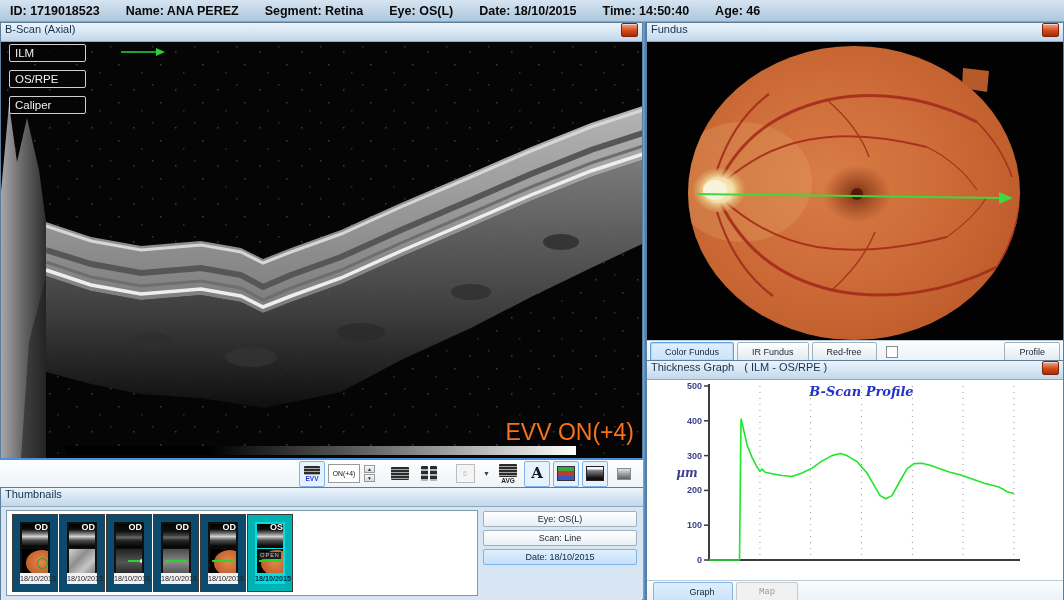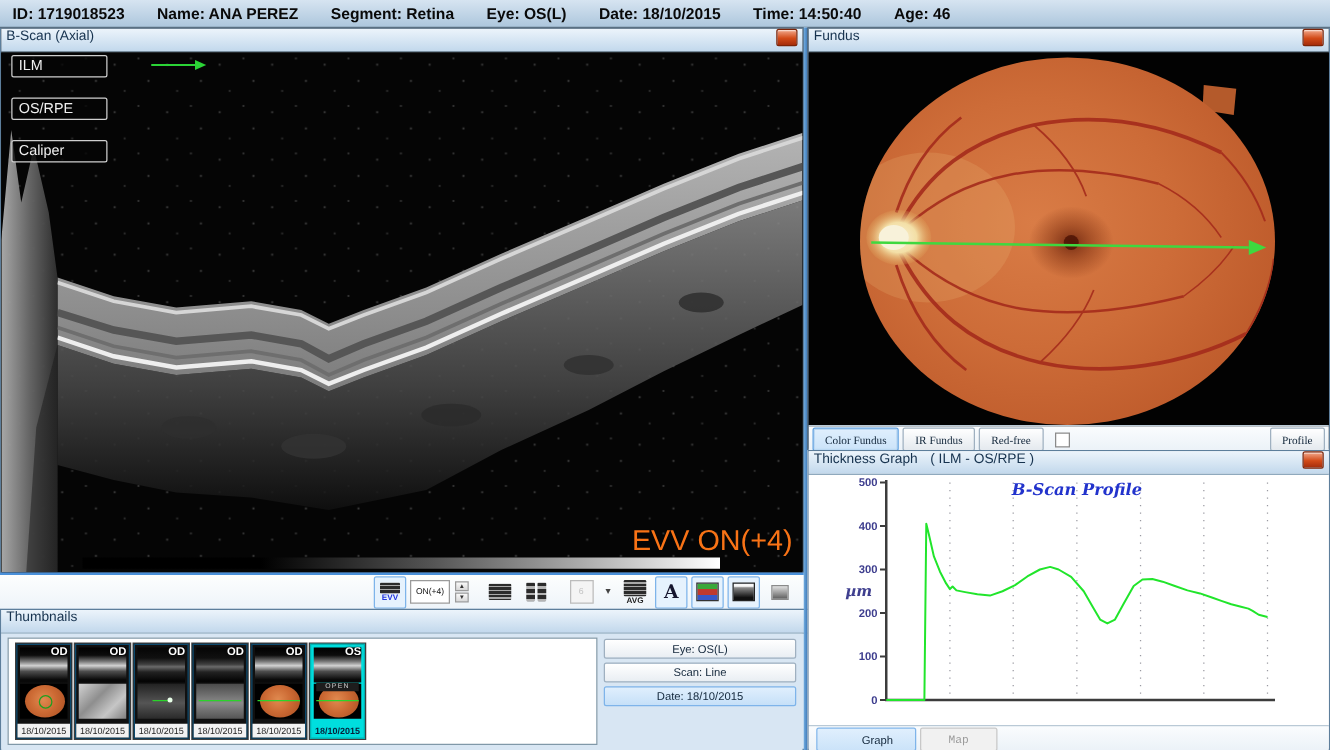--- a/index.html
+++ b/index.html
@@ -16,21 +16,21 @@
   .p-head{height:18px;display:flex;align-items:flex-start;padding:0 4px;
     background:linear-gradient(#ecf4fb,#c2d8ec);border-bottom:1px solid #8fa9bd;
     font-size:11px;color:#16324e;}
   .p-title{white-space:nowrap;}
   .close-btn{margin-left:auto;width:15px;height:12px;border:1px solid #7c2408;border-radius:2px;
     background:linear-gradient(#f2a98d,#d24a18 55%,#a52d0b);
     box-shadow:inset 0 1px 0 rgba(255,255,255,.55);cursor:pointer;}
   
   .bscan-body{position:relative;width:641px;height:416px;background:#060606;overflow:hidden;}
   .overlay-btns{position:absolute;left:8px;top:2px;z-index:5;}
-  .ov-btn{width:70px;height:16px;margin-bottom:16px;background:rgba(5,5,5,.75);
+  .ov-btn{width:70px;height:16px;margin-bottom:8px;background:rgba(5,5,5,.75);
     border:1px solid #cfcfcf;border-radius:2px;color:#f0f0f0;font-size:11.5px;
     line-height:16px;padding-left:5px;cursor:pointer;}
   .evv-text{position:absolute;right:8px;bottom:12px;color:#f97316;font-size:23px;z-index:5;}
   .lut-bar{position:absolute;left:65px;bottom:3px;width:510px;height:9px;z-index:5;
     background:linear-gradient(to right,#000 0%,#000 28%,#555 55%,#aaa 78%,#fff 100%);}
   
   .toolbar{position:absolute;left:0;top:458px;width:643px;height:29px;
     background:linear-gradient(#fdfefe,#eef4f9);border-top:2px solid #4a90d9;
     display:flex;align-items:center;justify-content:flex-end;gap:3px;
     padding-right:6px;box-sizing:border-box;}
@@ -59,21 +59,21 @@
     background:linear-gradient(180deg,#3aa83a 0 34%,#c03a2e 34% 67%,#3858c8 67% 100%);}
   .ic-dark{width:16px;height:13px;border:1px solid #222;
     background:linear-gradient(180deg,#f8f8f8 0 2px,#888 25%,#101010 85%);}
   .ic-gray{width:12px;height:10px;border:1px solid #8a8a8a;
     background:linear-gradient(180deg,#e0e0e0,#5e5e5e);}
   
   .thumbs-body{position:relative;width:641px;height:93px;background:#d8e6f3;}
   .thumb-box{position:absolute;left:5px;top:3px;width:472px;height:86px;background:#fff;
     border:1px solid #8098a8;box-sizing:border-box;display:flex;align-items:flex-start;
     padding:4px 0 0 6px;gap:3px;}
-  .thumb{position:relative;width:44px;height:76px;background:#101010;border:1px solid #0c4a6e;
+  .thumb{position:relative;width:44px;height:76px;background:#101010;border:7px solid #0c4a6e;
     box-shadow:0 0 0 1px #3c3c3c;box-sizing:border-box;cursor:pointer;display:flex;
     flex-direction:column;}
   .thumb.selected{background:#00dede;border-color:#00b2b2;}
   .t-eye{position:absolute;top:0px;right:2px;color:#fff;font-weight:bold;font-size:9px;
     text-shadow:0 0 2px #000;z-index:3;}
   .t-oct{margin:2px 2px 0 2px;height:28px;
     background:linear-gradient(180deg,#000 0%,#0c0c0c 22%,#7a7a7a 40%,#d2d2d2 52%,#4e4e4e 68%,#090909 92%);}
   .t-oct.faint{background:linear-gradient(180deg,#050505 0%,#101010 30%,#3f3f3f 48%,#6a6a6a 55%,#222 70%,#050505 95%);}
   .t-low{position:relative;margin:1px 2px 0 2px;height:28px;background:#000;overflow:hidden;}
   .t-low .fcirc{position:absolute;left:4px;top:1px;width:32px;height:26px;border-radius:50%;
@@ -93,22 +93,22 @@
   .thumb.selected .t-date{background:transparent;color:#05203a;font-weight:bold;}
   .info-btns{position:absolute;left:482px;top:4px;width:154px;}
   .info-btn{height:14px;margin-bottom:3px;border:1px solid #9fb0c0;border-radius:2px;
     background:linear-gradient(#ffffff,#e9eef3);font-size:9px;color:#12263a;
     display:flex;align-items:center;justify-content:center;cursor:pointer;}
   .info-btn.hl{background:linear-gradient(#e0effd,#c6e0f8);border-color:#7eb4ea;}
   
   .fundus-body{position:relative;width:416px;height:298px;background:#020202;overflow:hidden;}
   .fundus-foot{height:21px;background:linear-gradient(#fafcfe,#eaf1f7);display:flex;
     align-items:center;padding:0 3px;gap:3px;border-top:1px solid #b9c9d6;}
-  .f-btn{height:17px;padding:0 9px;border:1px solid #9fb0c0;border-radius:2px;font-size:9px;
-    color:#12263a;background:linear-gradient(#ffffff,#e4e9ee);display:flex;align-items:center;cursor:pointer;font-family:Liberation Serif, serif;}
+  .f-btn{height:17px;padding:0 14px;border:1px solid #9fb0c0;border-radius:2px;font-size:9px;
+    color:#12263a;background:linear-gradient(#ffffff,#e4e9ee);display:flex;align-items:center;cursor:pointer;}
   .f-btn.sel{background:linear-gradient(#e0effd,#cbe3f9);border-color:#5d9fe0;
     box-shadow:0 0 0 1px #bcd9f3 inset;}
   .f-check{width:10px;height:10px;background:#fff;border:1px solid #8a8a8a;margin-left:6px;cursor:pointer;}
   .f-analyze{margin-left:auto;}
   
   .thick-body{position:relative;width:416px;height:200px;background:#fff;}
   .thick-foot{height:21px;background:linear-gradient(#fafcfe,#eaf1f7);display:flex;
     align-items:center;padding:0 6px;gap:3px;border-top:1px solid #b9c9d6;}
   .tab{height:17px;width:60px;border:1px solid #9fb0c0;border-radius:2px;font-size:9px;
     color:#12263a;background:linear-gradient(#ffffff,#e4e9ee);display:flex;align-items:center;

